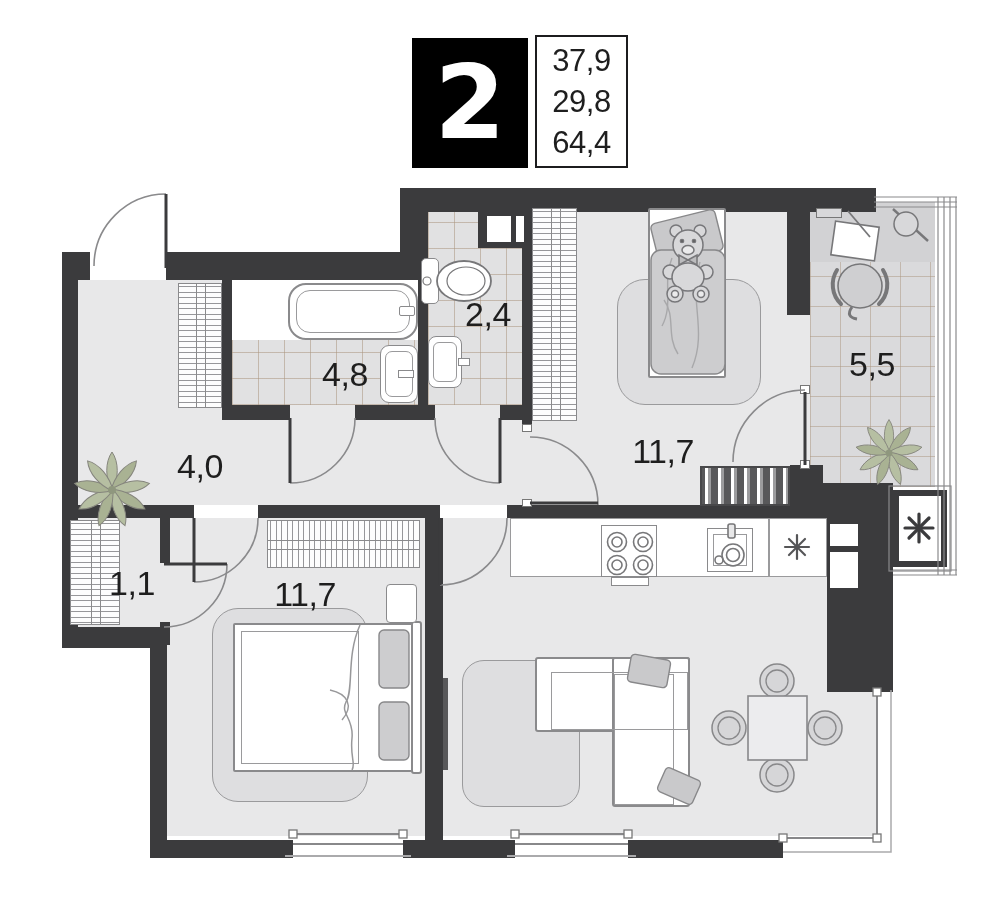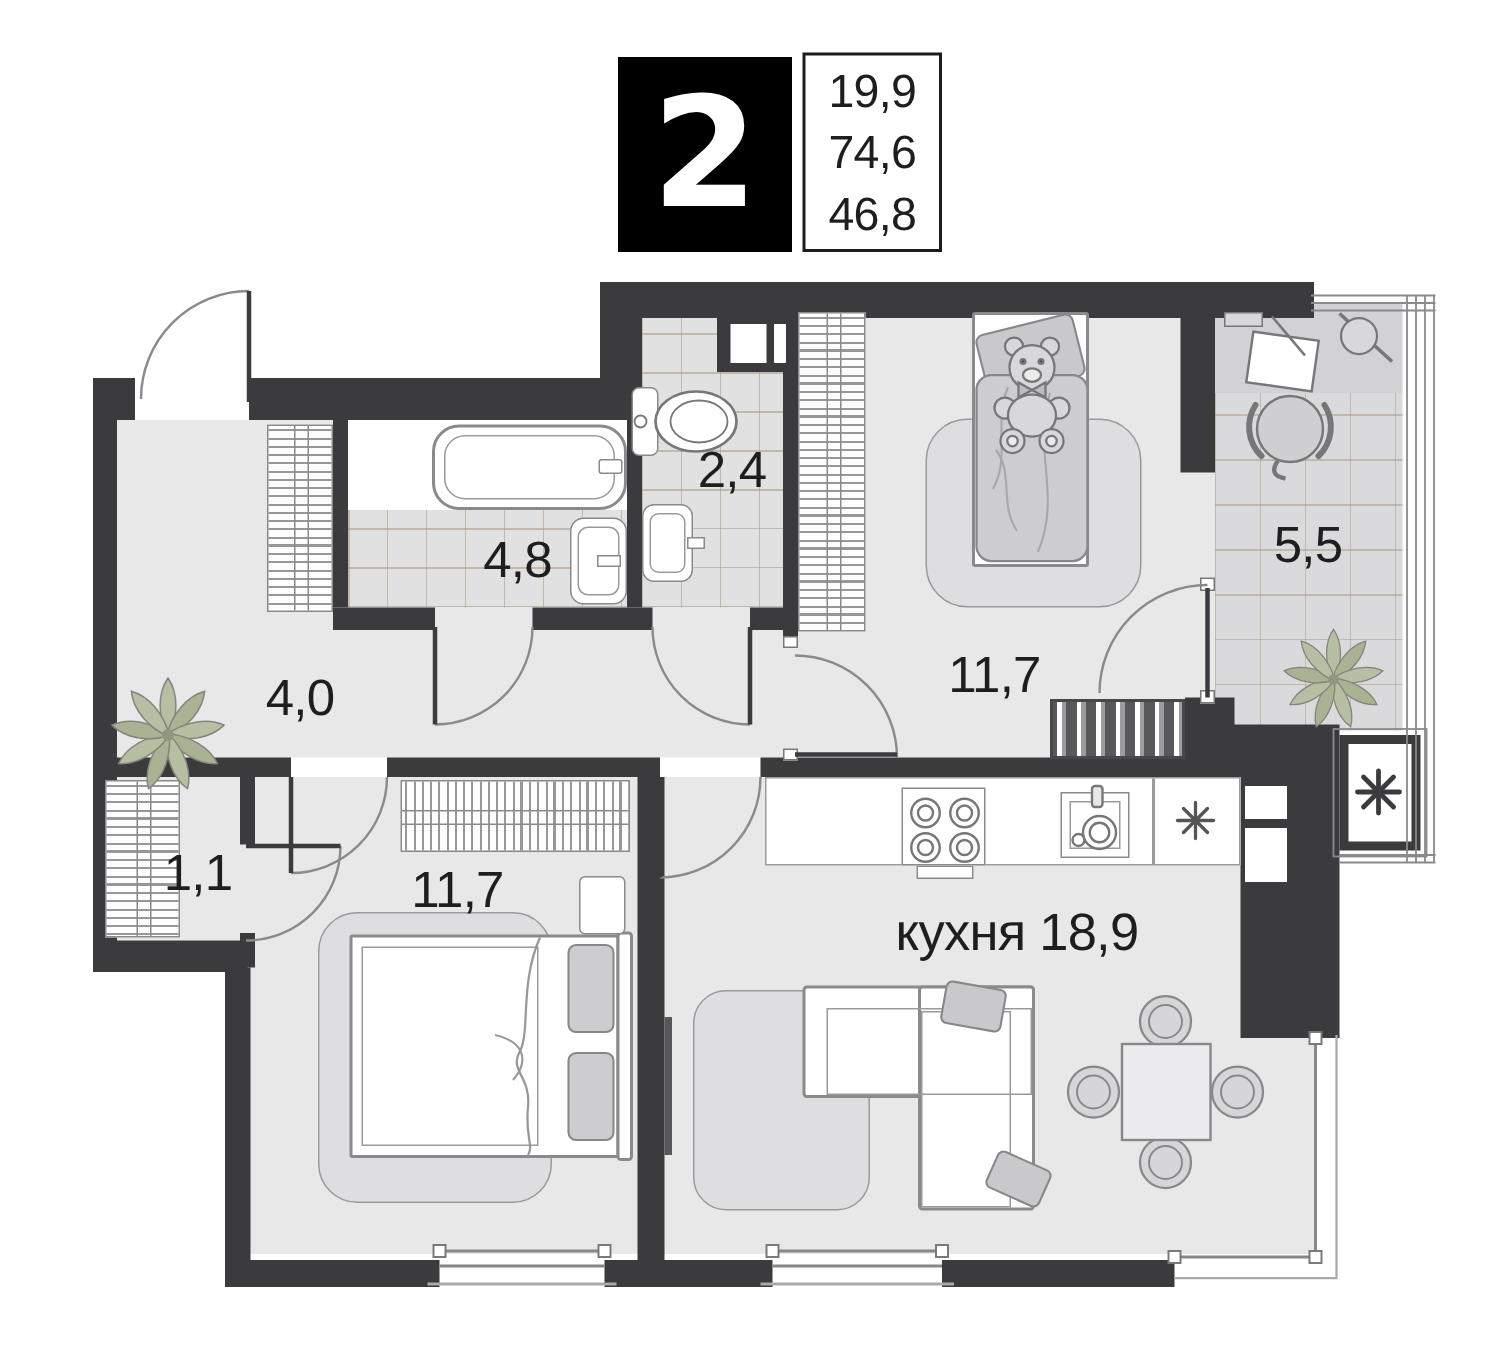--- a/index.html
+++ b/index.html
@@ -51,23 +51,23 @@
 </style>
 </head>
 <body>
 
 <div id="plan">
 
   <div id="logo">
     <span>2</span>
   </div>
   <div id="infobox">
-    <div>19,9</div>
-    <div>74,6</div>
-    <div>46,8</div>
+    <div>37,9</div>
+    <div>29,8</div>
+    <div>64,4</div>
   </div>
 
   <div>
     <div class="floor" style="left:78px;top:280px;width:452px;height:225px;"></div>
     <div class="floor" style="left:530px;top:212px;width:280px;height:293px;"></div>
     <div class="floor" style="left:162px;top:518px;width:714px;height:318px;"></div>
     <div class="floor" style="left:68px;top:518px;width:94px;height:109px;"></div>
     <div class="tiles" style="left:428px;top:208px;width:94px;height:197px;"></div>
     <div class="whitebox" style="left:232px;top:280px;width:186px;height:60px;"></div>
     <div class="tiles" style="left:232px;top:340px;width:186px;height:65px;"></div>
@@ -357,15 +357,14 @@
     </g>
   </svg>
 
   <div class="label" style="left:345px;top:374px;">4,8</div>
   <div class="label" style="left:488px;top:314px;">2,4</div>
   <div class="label" style="left:200px;top:466px;">4,0</div>
   <div class="label" style="left:132px;top:583px;">1,1</div>
   <div class="label" style="left:663px;top:451px;">11,7</div>
   <div class="label" style="left:872px;top:364px;">5,5</div>
   <div class="label" style="left:305px;top:594px;">11,7</div>
-  <div class="label" style="left:678px;top:622px;font-size:35px;">кухня 18,9</div>
 
 </div>
 
 </body></html>

